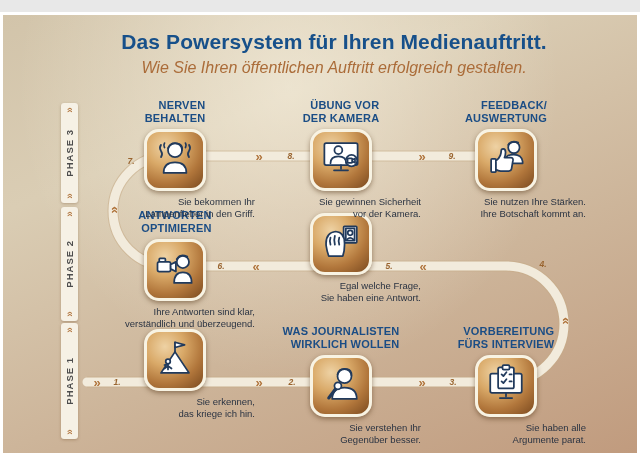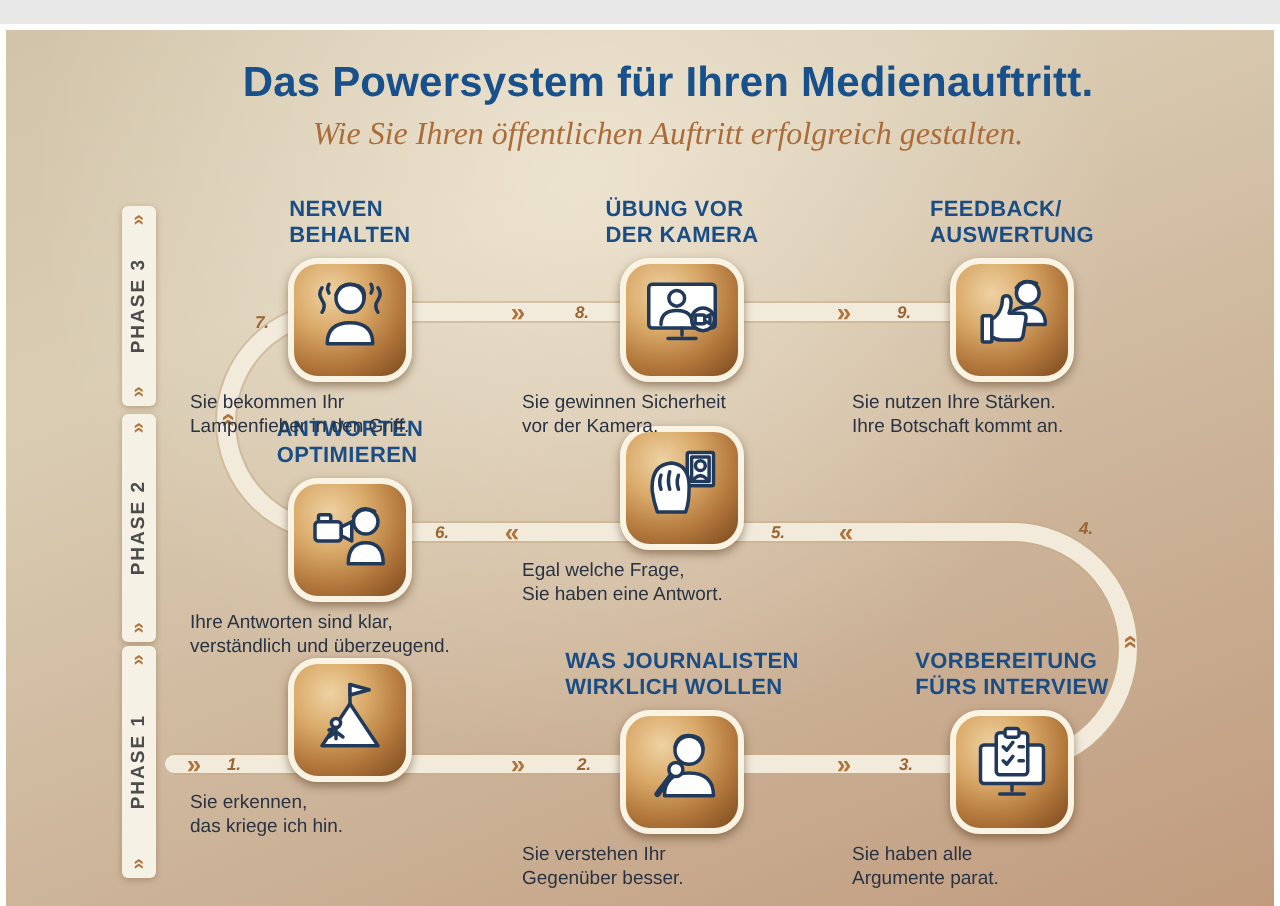--- a/index.html
+++ b/index.html
@@ -7,34 +7,34 @@
     position:relative;width:634px;height:447px;margin:12px auto;
     border:3px solid #ffffff;overflow:hidden;
     font-family:"Liberation Sans",sans-serif;
     background:
       radial-gradient(ellipse at 45% 16%, rgba(255,250,235,.5), rgba(255,255,255,0) 55%),
       linear-gradient(158deg,#d2c4aa 0%,#dacdb4 28%,#cdb59a 62%,#c09a7d 100%);
   }
   .title{position:absolute;top:15px;left:34px;right:6px;text-align:center;
     font-size:21px;font-weight:800;color:#17508a;letter-spacing:.1px}
   .subtitle{position:absolute;top:44px;left:34px;right:6px;text-align:center;
-    font-family:Liberation Serif, serif;font-style:italic;font-size:16px;color:#ab6c39}
+    font-family:Liberation Sans, sans-serif;font-style:italic;font-size:16px;color:#ab6c39}
   .route{position:absolute;left:0;top:0;pointer-events:none}
   .phase{position:absolute;left:58px;width:17px;background:#f6f1e5;border-radius:3px;
     box-shadow:0 1px 3px rgba(110,75,40,.35);display:flex;flex-direction:column;
     align-items:center;justify-content:space-between;padding:2px 0}
   .phase-label{writing-mode:vertical-rl;transform:rotate(180deg);
     font-size:9.5px;font-weight:700;color:#4c4c4c;letter-spacing:1px}
   .phase-chev{display:inline-block;transform:rotate(-90deg);font-size:10px;
     font-weight:900;color:#b0743c;line-height:1}
   .marker{position:absolute;transform:translate(-50%,-50%);line-height:1;pointer-events:none}
   .num{font-size:8.5px;font-weight:700;color:#9a6530;font-style:italic}
   .chev{font-size:13px;font-weight:900;color:#b0743c}
   .chev-up{transform:translate(-50%,-50%) rotate(-90deg)}
-  .step{position:absolute;width:160px;text-align:left}
+  .step{position:absolute;width:160px;text-align:right}
   .step-title{font-size:11px;font-weight:700;line-height:1.18;color:#1b4d85;
     white-space:pre-line;letter-spacing:.2px;min-height:25px;
     display:flex;align-items:flex-end;justify-content:center}
   .tile{width:56px;height:56px;margin:4px auto 5px;border:3px solid #f8f3e3;border-radius:15px;
     background:radial-gradient(circle at 32% 26%, #eed2a4 0%, #d9a968 34%, #b1763b 66%, #7b4a1f 100%);
     box-shadow:0 2px 5px rgba(80,50,20,.5);
     display:flex;align-items:center;justify-content:center}
   .tile svg{width:42px;height:42px}
   .step-desc{font-size:9.5px;line-height:1.3;color:#2a3342;white-space:pre-line;font-weight:500}
   .pos-c1{left:92px}.pos-c2{left:258px}.pos-c3{left:423px}

